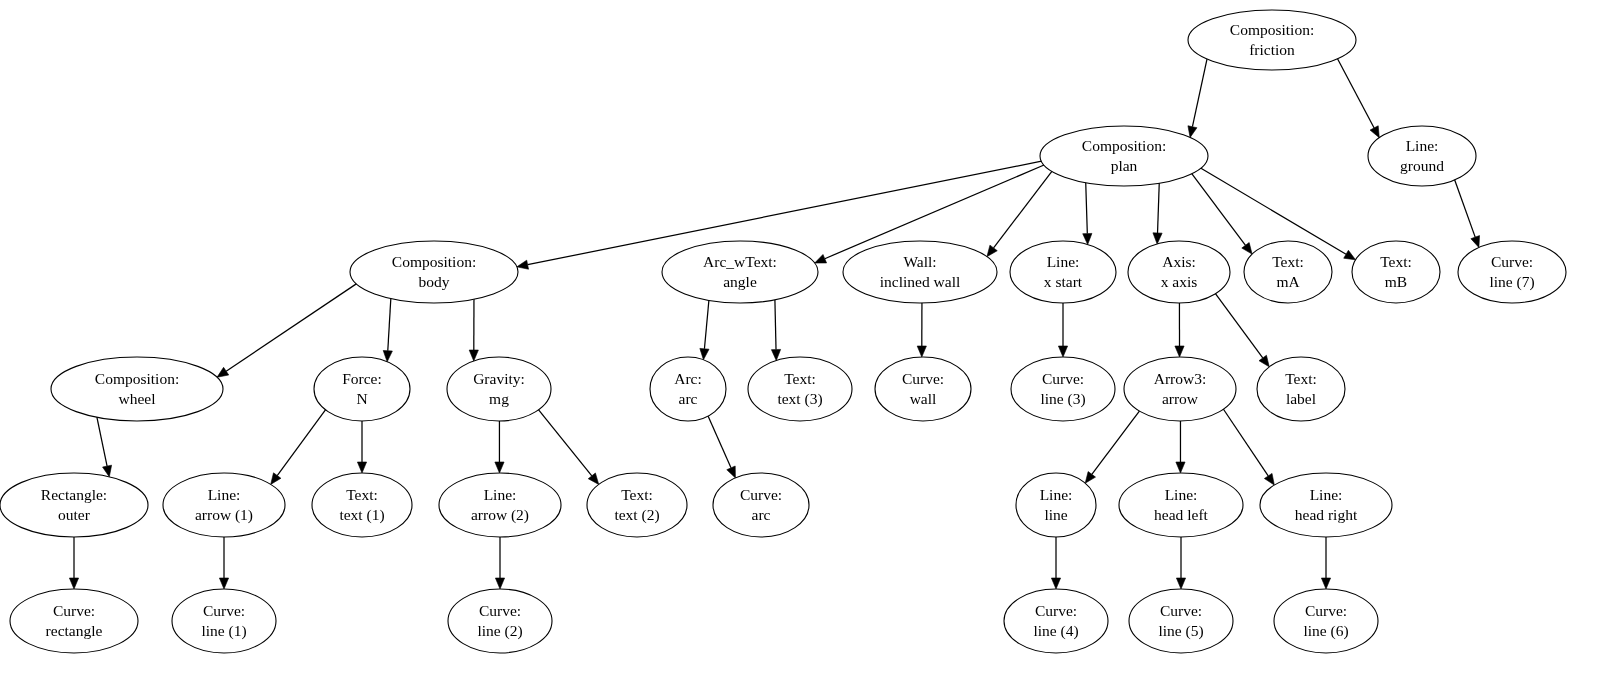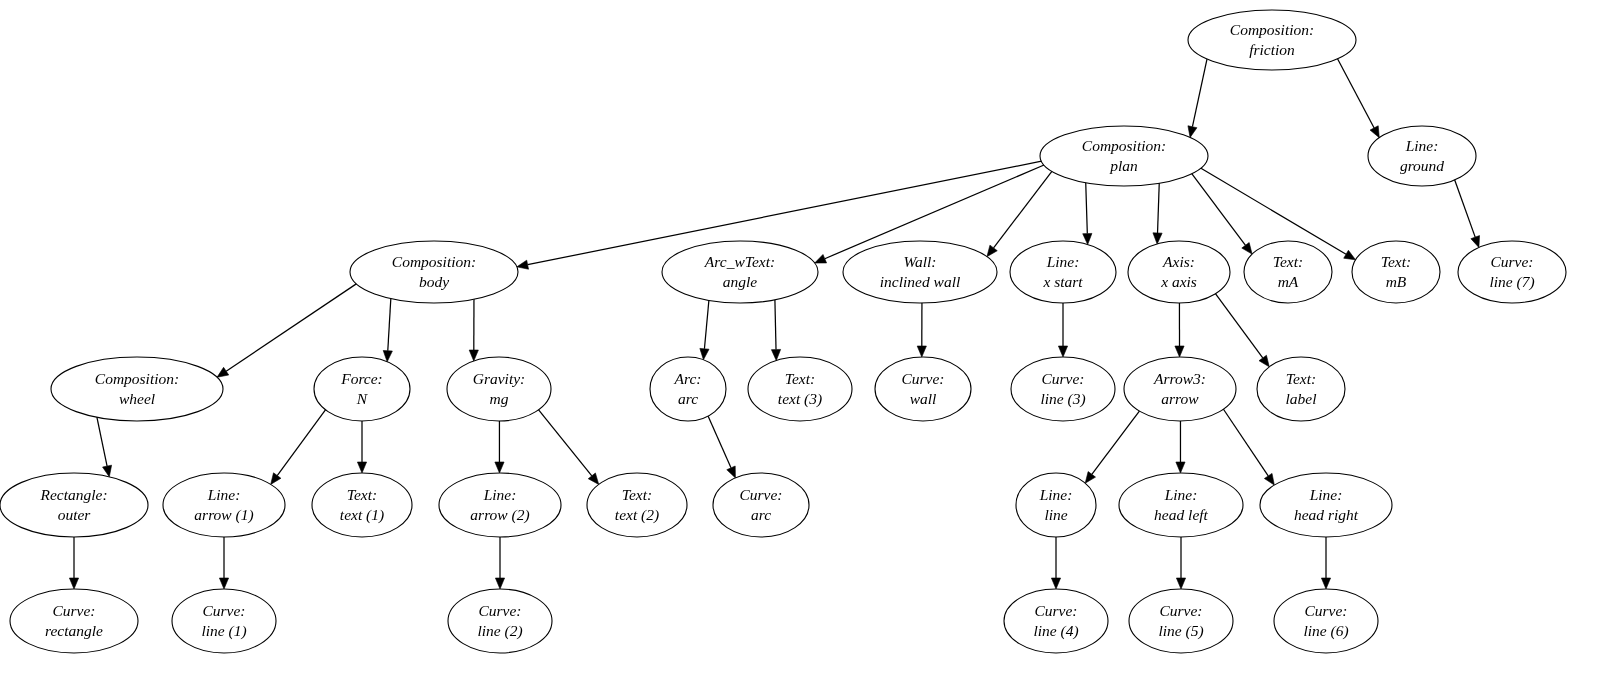--- a/index.html
+++ b/index.html
@@ -6,21 +6,20 @@
     margin: 0;
     padding: 0;
     background: #ffffff;
   }
   #canvas {
     position: relative;
     width: 1614px;
     height: 681px;
     background: #ffffff;
     overflow: hidden;
-    font-style: italic;
   }
   svg#graph {
     display: block;
     width: 1614px;
     height: 681px;
   }
   .node-ellipse {
     fill: #ffffff;
     stroke: #000000;
     stroke-width: 1.1;

